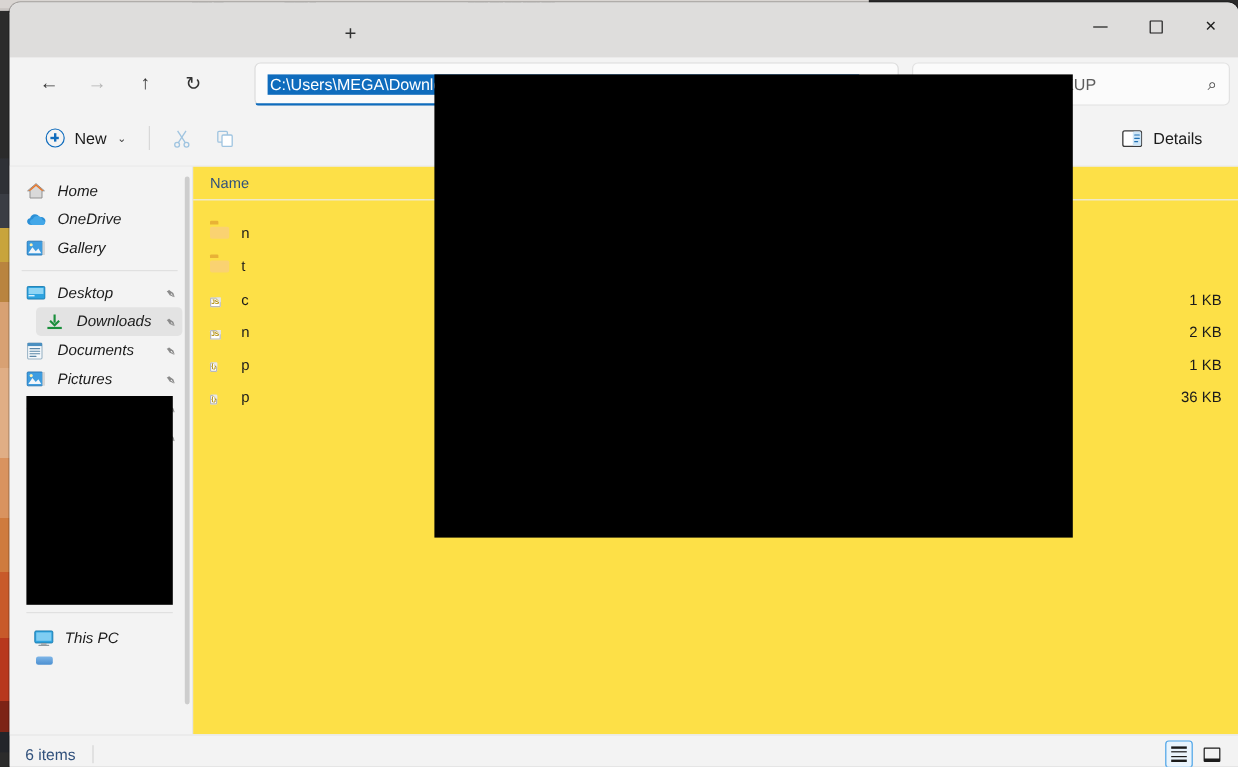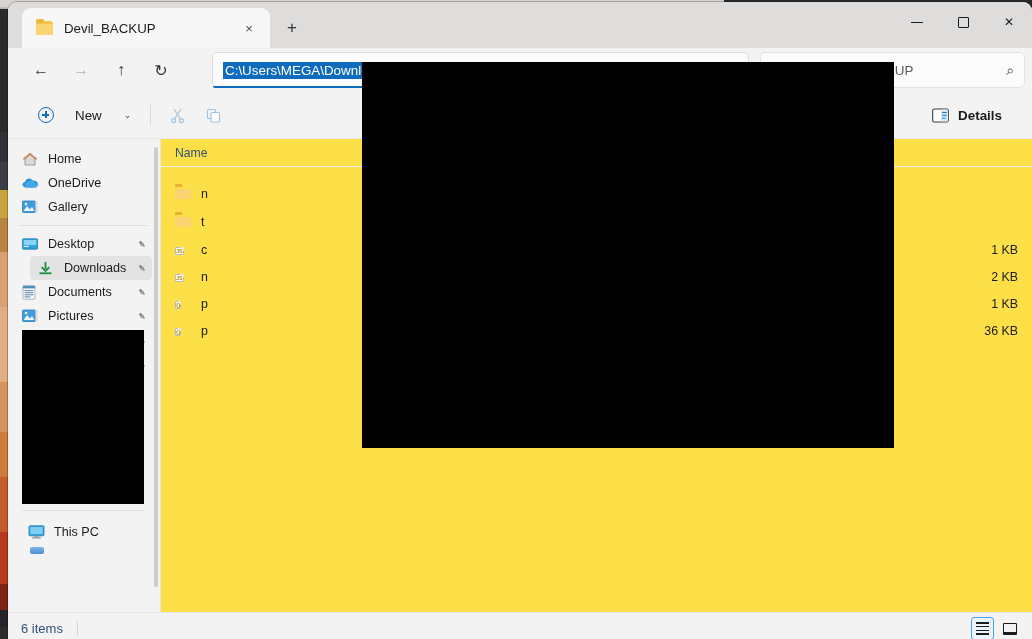--- a/index.html
+++ b/index.html
@@ -175,21 +175,21 @@
   .search-glyph { color: #4a4a4a; font-size: 14px; }
 
   
   #commandbar {
     position: relative; height: 47px;
     background: #f3f3f3;
     display: flex; align-items: center;
     border-bottom: 1px solid #e6e6e6;
   }
   #new-button {
-    display: flex; align-items: center; gap: 21px;
+    display: flex; align-items: center; gap: 8px;
     height: 32px; margin-left: 21px; padding: 0 9px;
     border-radius: 5px; cursor: pointer; justify-content: flex-end;
   }
   .plus-circle {
     width: 16px; height: 16px; border-radius: 50%;
     border: 1.3px solid #0f6cbd; position: relative; flex: 0 0 auto;
   }
   .plus-circle::before, .plus-circle::after {
     content: ""; position: absolute; background: #0f6cbd;
   }
@@ -204,33 +204,33 @@
   .cmd-icon {
     width: 36px; height: 32px; border-radius: 5px;
     display: flex; align-items: center; justify-content: center;
     cursor: pointer;
   }
 
   #details-button {
     position: absolute; right: 20px; top: 7px;
     height: 32px; padding: 0 10px;
     display: flex; align-items: center; gap: 9px;
-    border-radius: 5px; cursor: pointer; font-weight: bold;
+    border-radius: 5px; cursor: pointer;
   }
   #details-label { font-size: 13.4px; color: #1b1b1b; }
 
   
   #body-area {
     position: relative; height: 473px;
     background: #f3f3f3;
     display: flex;
   }
   #sidebar {
     position: relative; width: 152px; height: 473px;
-    background: #f3f3f3; overflow: hidden;
+    background: #f3f3f3; overflow: hidden; font-style: italic;
   }
   .nav-item {
     display: flex; align-items: center;
     height: 24px; margin: 0 8px 0 6px;
     padding: 0 6px 0 8px;
     border-radius: 4px; cursor: pointer;
   }
   .nav-item.selected { background: #e3e3e3; margin-left: 22px; }
   .nav-item .ico { width: 18px; flex: 0 0 auto; display: flex; align-items: center; }
   .nav-item .lbl {
@@ -360,29 +360,20 @@
     <span class="ghost-text g1">––––––  –––</span>
     <span class="ghost-text g2">––––––– ––</span>
     <span class="ghost-text g3">–––––– –––– ––––– ––––– ––––</span>
     <span class="gline"></span>
   </div>
 
   <div id="explorer-window">
 
     <div id="titlebar">
 
-      <div id="tab">
-        <span class="tab-folder-icon">
-          <span class="back"></span>
-            <span class="tabtop"></span>
-            <span class="front"></span>
-        </span>
-        <span id="tab-title">Devil_BACKUP</span>
-        <span id="tab-close">×</span>
-      </div>
 
       <div id="new-tab">+</div>
 
       <div id="window-controls">
         <div class="wc-btn">
           <span class="wc-min"></span>
         </div>
         <div class="wc-btn">
           <span class="wc-max"></span>
         </div>

